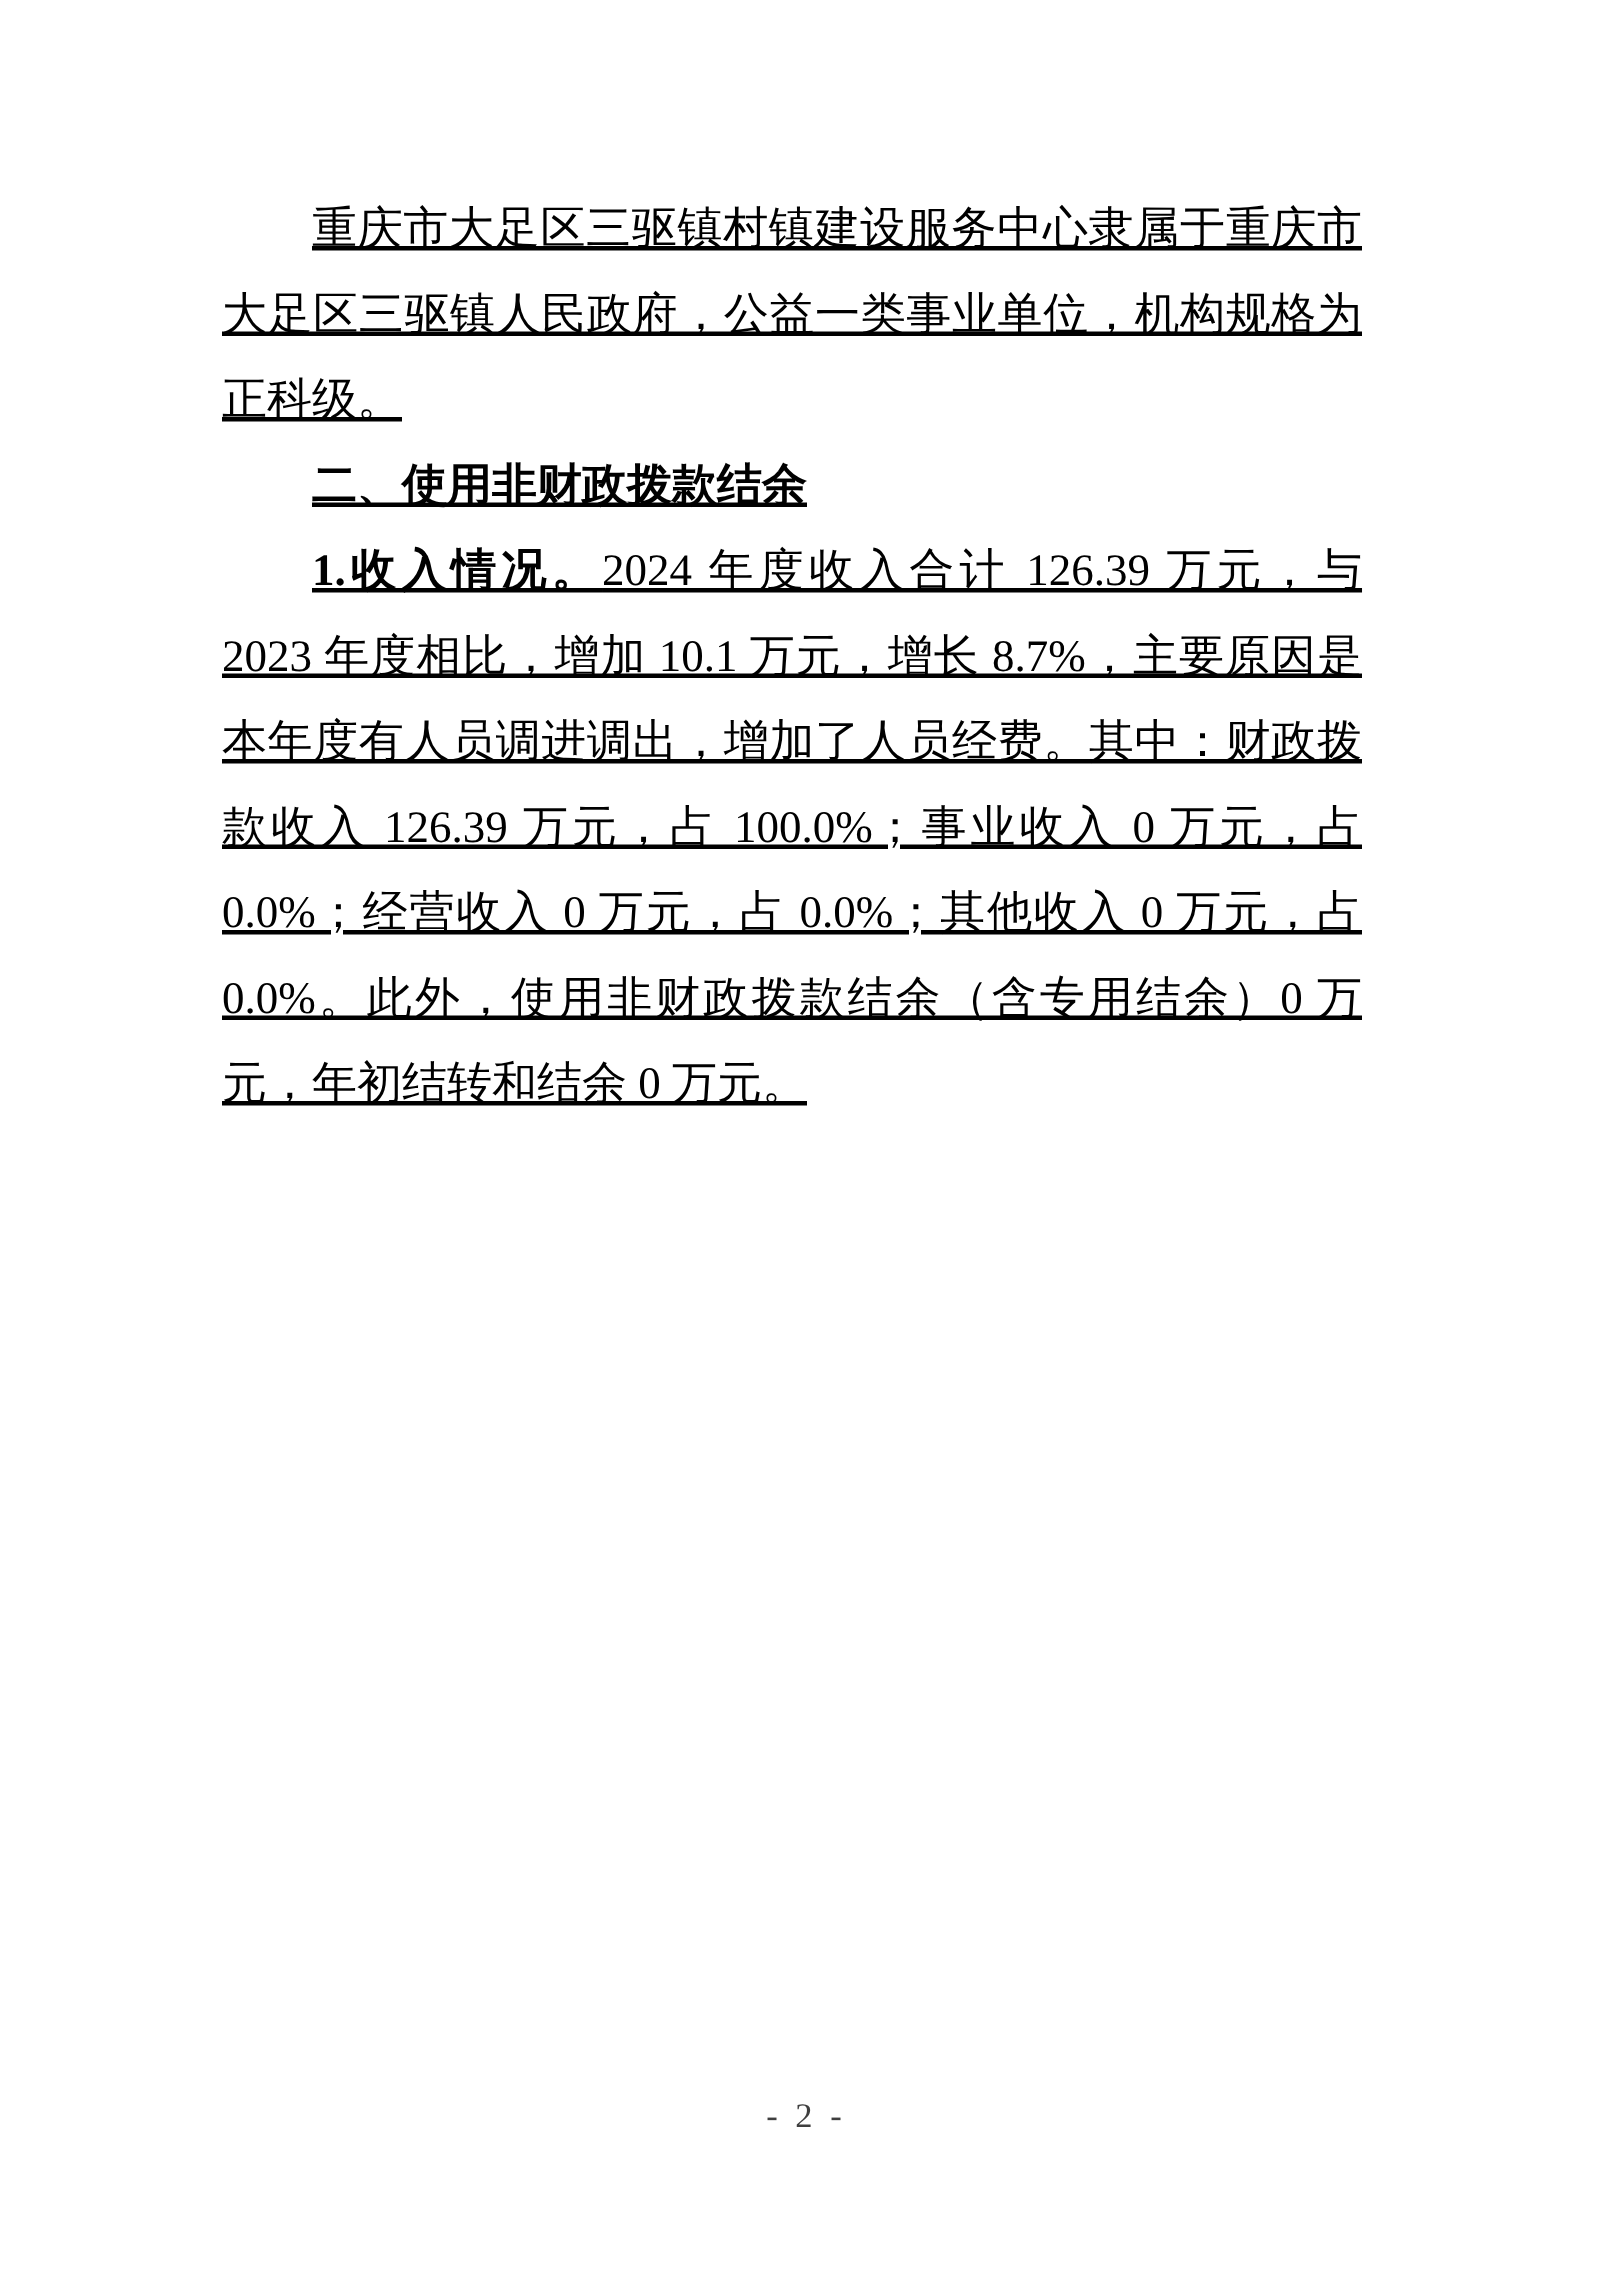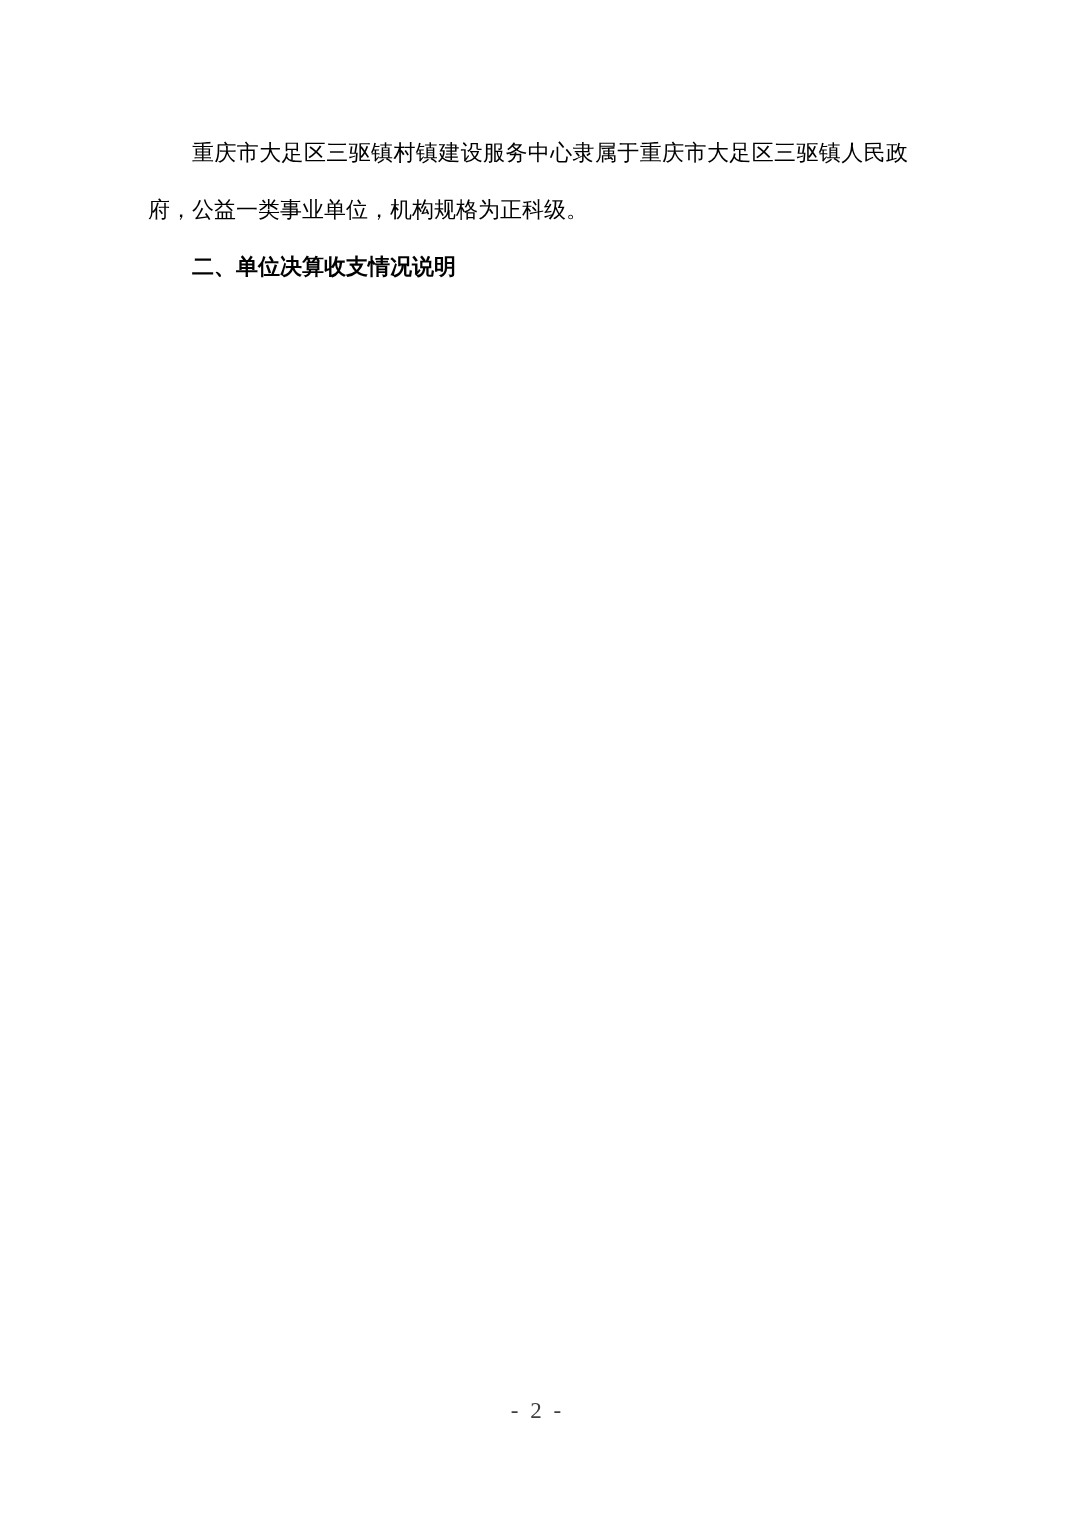--- a/index.html
+++ b/index.html
@@ -13,24 +13,25 @@
     height: 1520px;
     background: #ffffff;
     overflow: hidden;
     color: #000000;
   }
   .content {
     position: absolute;
     left: 148px;
     top: 124px;
     width: 760px;
-    font-size: 22px;
+    font-size: 30px;
     line-height: 57px;
     text-align: justify;
     color: #000000;
+    text-decoration: underline;
   }
   .content p {
     margin: 0;
     text-indent: 2em;
   }
   
   .body-para {
     font-family: "Liberation Serif", sans-serif;
     font-weight: 400;
   }
@@ -62,22 +63,23 @@
   }
 </style>
 </head>
 <body>
 
 <div class="page">
   <div class="content">
 
     <p class="body-para">重庆市大足区三驱镇村镇建设服务中心隶属于重庆市大足区三驱镇人民政府，公益一类事业单位，机构规格为正科级。</p>
 
-    <p class="section-heading">二、单位决算收支情况说明</p>
+    <p class="section-heading">二、使用非财政拨款结余</p>
 
 
 
+    <p class="body-para"><span class="run-in-label">1.收入情况。</span><span>2024 年度收入合计 126.39 万元，与 2023 年度相比，增加 10.1 万元，增长 8.7%，主要原因是本年度有人员调进调出，增加了人员经费。其中：财政拨款收入 126.39 万元，占 100.0%；事业收入 0 万元，占 0.0%；经营收入 0 万元，占 0.0%；其他收入 0 万元，占 0.0%。此外，使用非财政拨款结余（含专用结余）0 万元，年初结转和结余 0 万元。</span></p>
 
 
   </div>
 
   <div class="footer">- 2 -</div>
 </div>
 
 </body></html>

